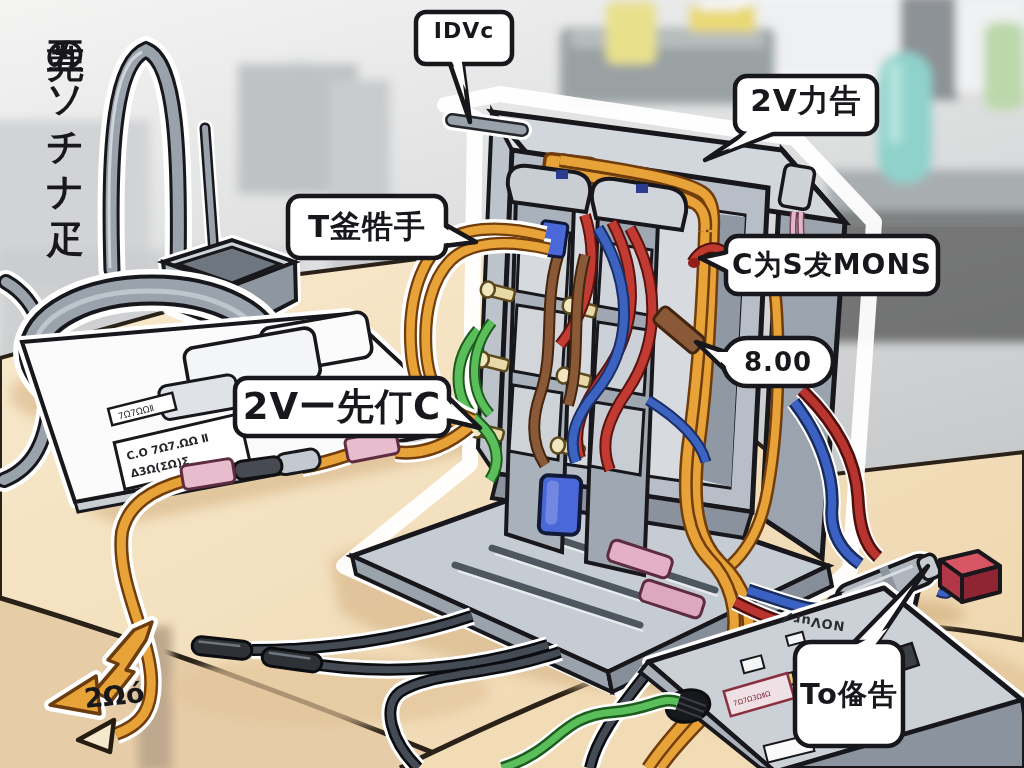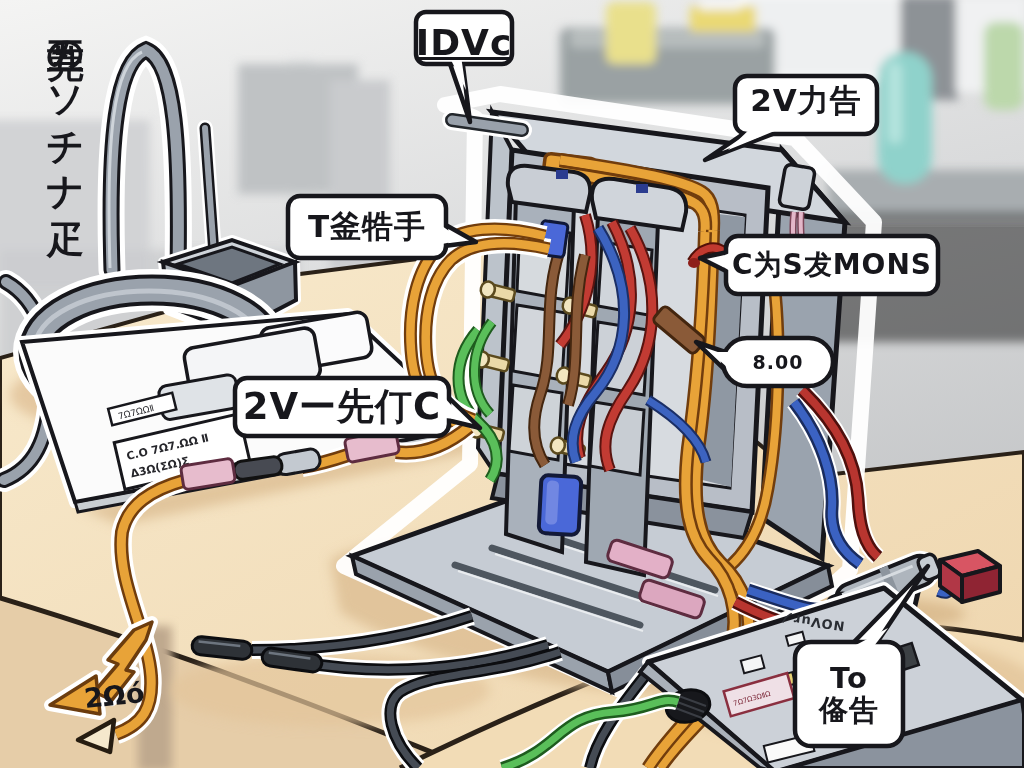--- a/index.html
+++ b/index.html
@@ -1,21 +1,21 @@
 <!DOCTYPE html>
 <html><head>
 <meta charset="utf-8">
 <style>
   html,body{margin:0;padding:0;background:#888;}
   #stage{position:relative;width:1024px;height:768px;overflow:hidden;background:#d9dadb;
          font-family:"DejaVu Sans","Liberation Sans",sans-serif;}
   #stage svg{position:absolute;left:0;top:0;}
   .callout-label{position:absolute;display:flex;align-items:center;justify-content:center;
       color:#17171c;font-weight:700;letter-spacing:1px;pointer-events:none;white-space:nowrap;}
-  .callout-label.two-line{flex-direction:column;line-height:1.12;}
+  .callout-label.two-line{flex-direction:row;line-height:1.12;}
   #title-vertical{position:absolute;left:40px;top:12px;height:270px;
       writing-mode:vertical-rl;text-orientation:upright;
       font-size:37px;font-weight:700;color:#17171c;letter-spacing:2px;}
   #handwritten-note{position:absolute;left:84px;top:680px;font-size:27px;font-weight:700;
       color:#17171c;transform:rotate(-6deg);}
 </style>
 </head>
 <body>
 
 <div id="stage">
@@ -434,23 +434,23 @@
 
     <polygon points="852,644 876,644 928,566" fill="#ffffff" stroke="#17171c" stroke-width="4.5"></polygon>
     <rect x="795" y="642" width="108" height="104" rx="16" fill="#ffffff" stroke="#17171c" stroke-width="4.5"></rect>
     <polygon points="854,646 874,646 888,628" fill="#ffffff"></polygon>
   </g>
 </svg>
 
 <div id="title-vertical">五莞のソチナ疋</div>
 <div id="handwritten-note">2Ωó</div>
 
-<div class="callout-label" style="left:416px;top:16px;width:96px;height:52px;font-size:36px;text-decoration:underline;">IDVc</div>
+<div class="callout-label" style="left:416px;top:4px;width:96px;height:52px;font-size:22px;">IDVc</div>
 <div class="callout-label" style="left:735px;top:72px;width:142px;height:58px;font-size:31px;">2V力告</div>
 <div class="callout-label" style="left:288px;top:196px;width:158px;height:62px;font-size:31px;">T釜牿手</div>
 <div class="callout-label" style="left:726px;top:236px;width:212px;height:58px;font-size:28px;">C为S犮MONS</div>
-<div class="callout-label" style="left:723px;top:338px;width:110px;height:48px;font-size:19px;font-weight:600;">8.00</div>
+<div class="callout-label" style="left:723px;top:338px;width:110px;height:48px;font-size:26px;font-weight:600;">8.00</div>
 <div class="callout-label" style="left:235px;top:378px;width:214px;height:58px;font-size:37px;">2Vー先仃C</div>
 <div class="callout-label two-line" style="left:795px;top:642px;width:108px;height:104px;font-size:29px;">
   <span>To</span>
   <span>俻吿</span>
 </div>
 </div>
 
 </body></html>

